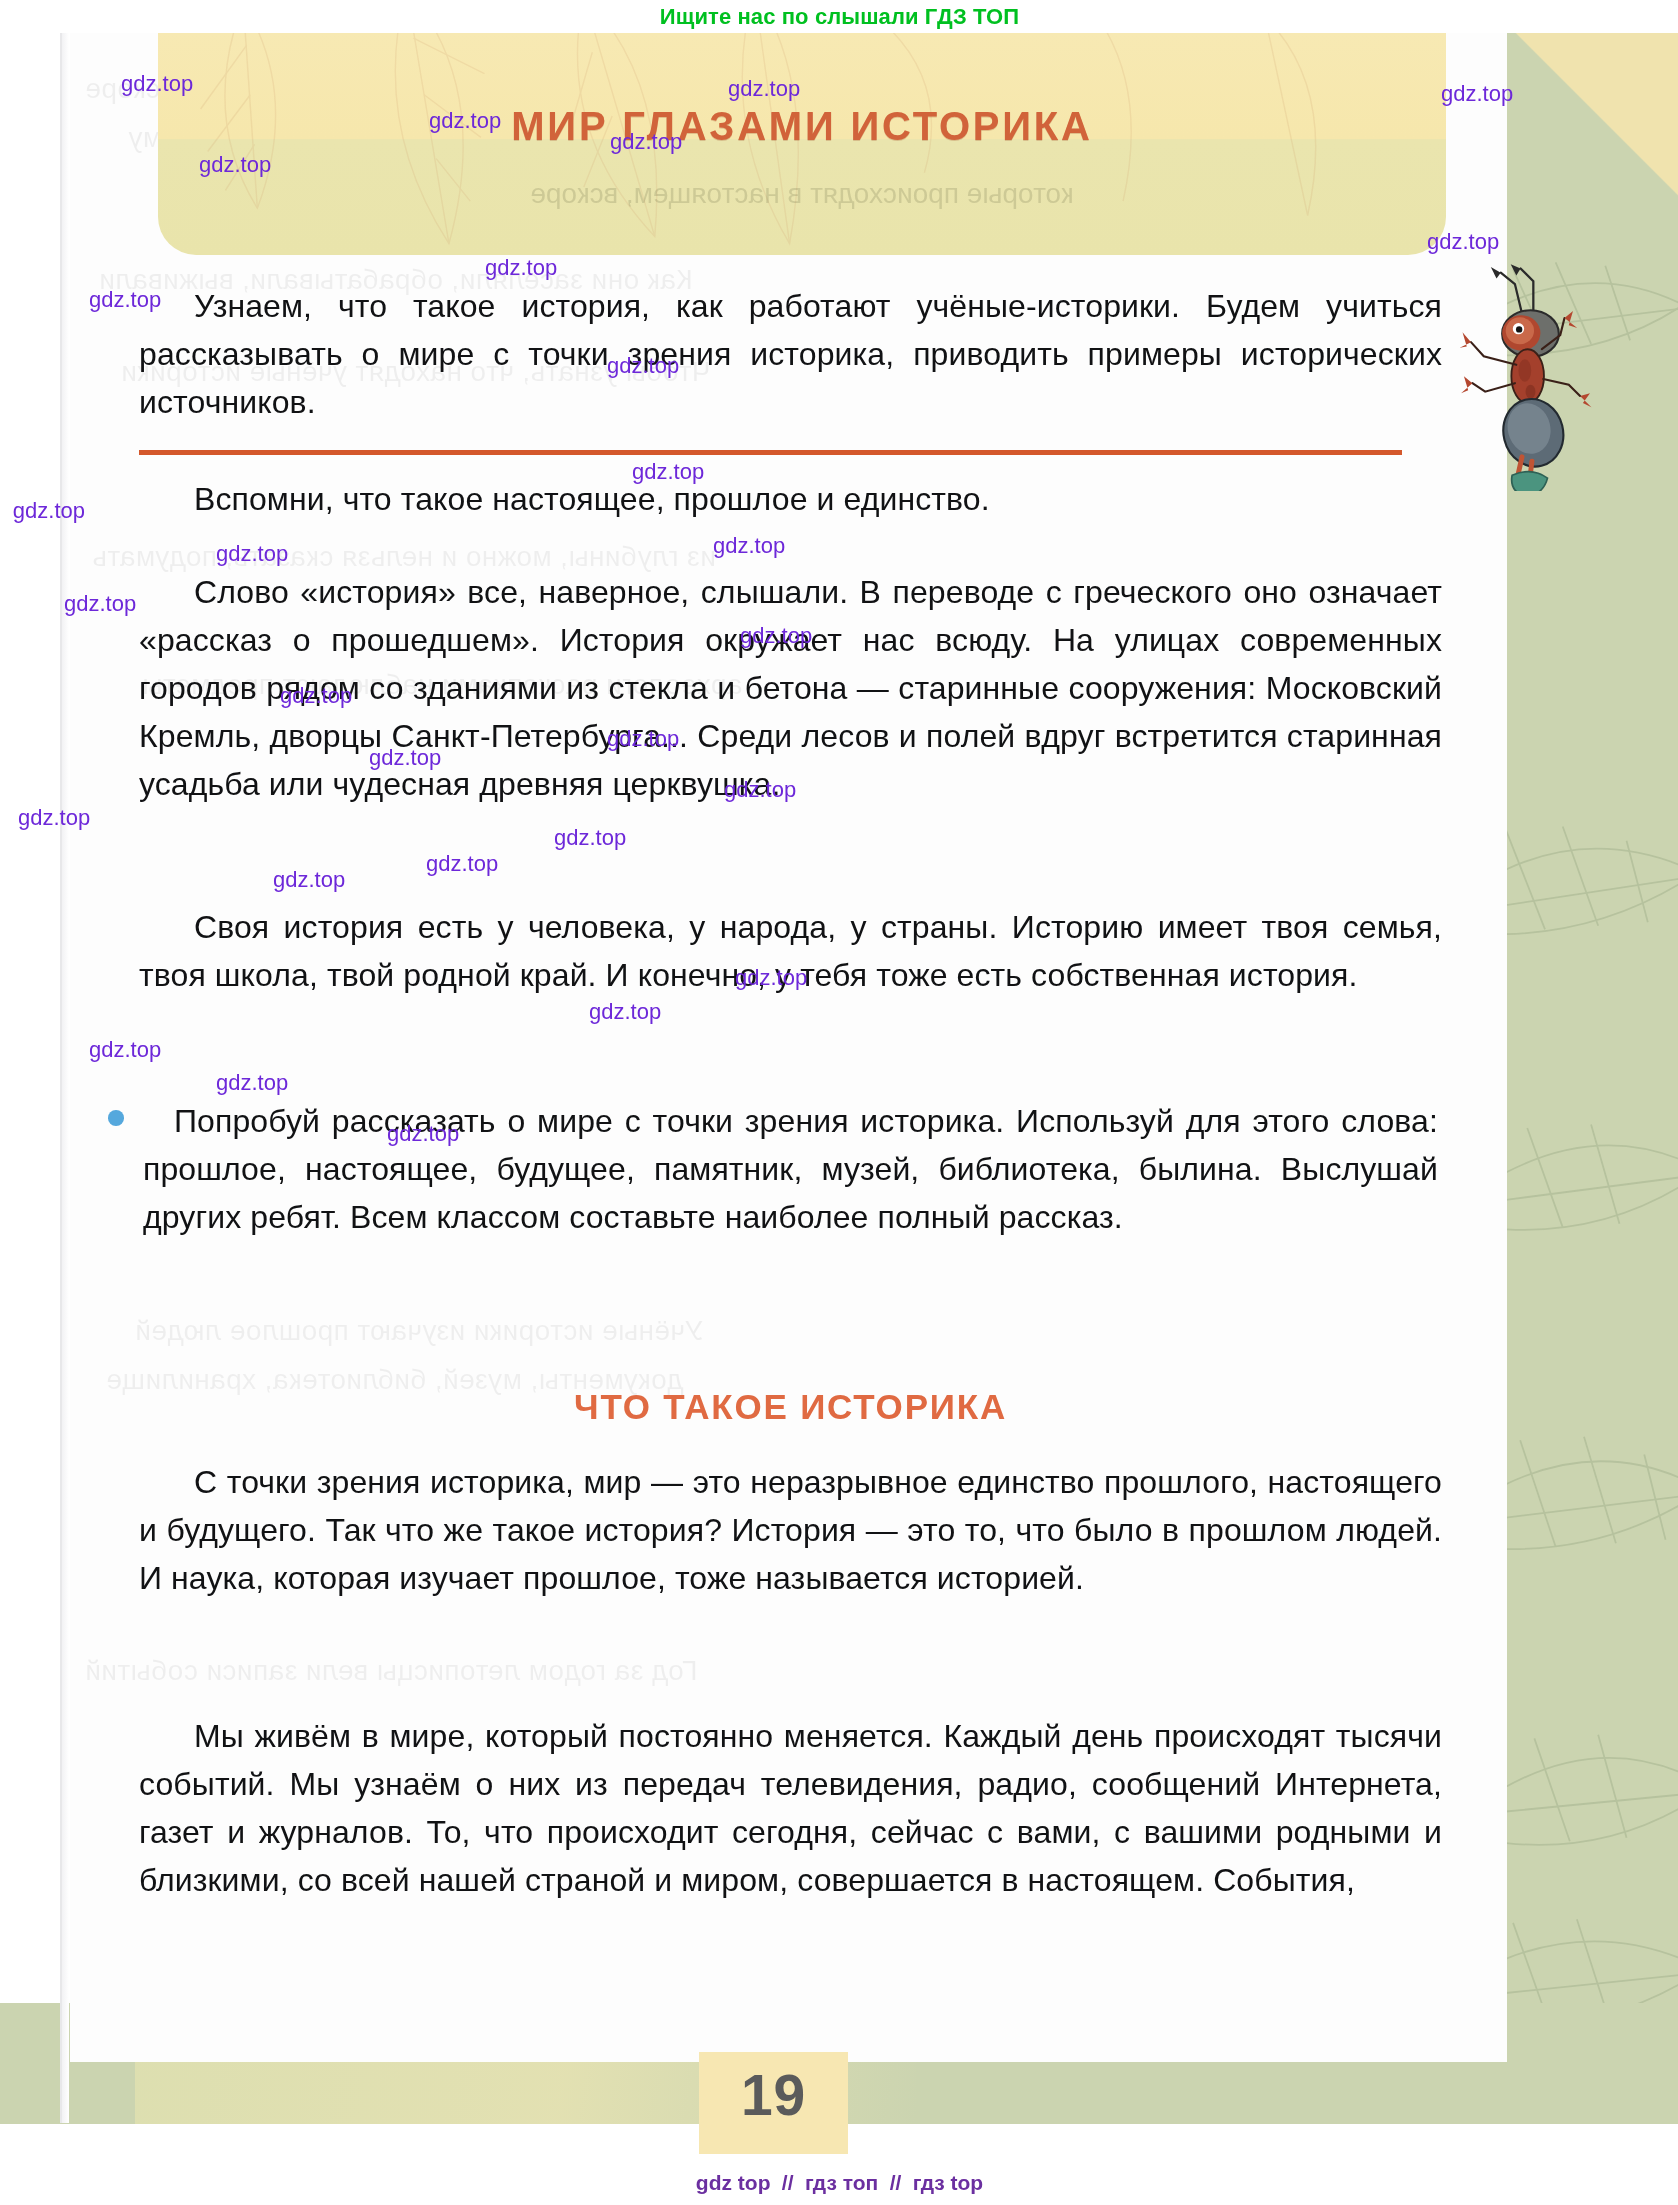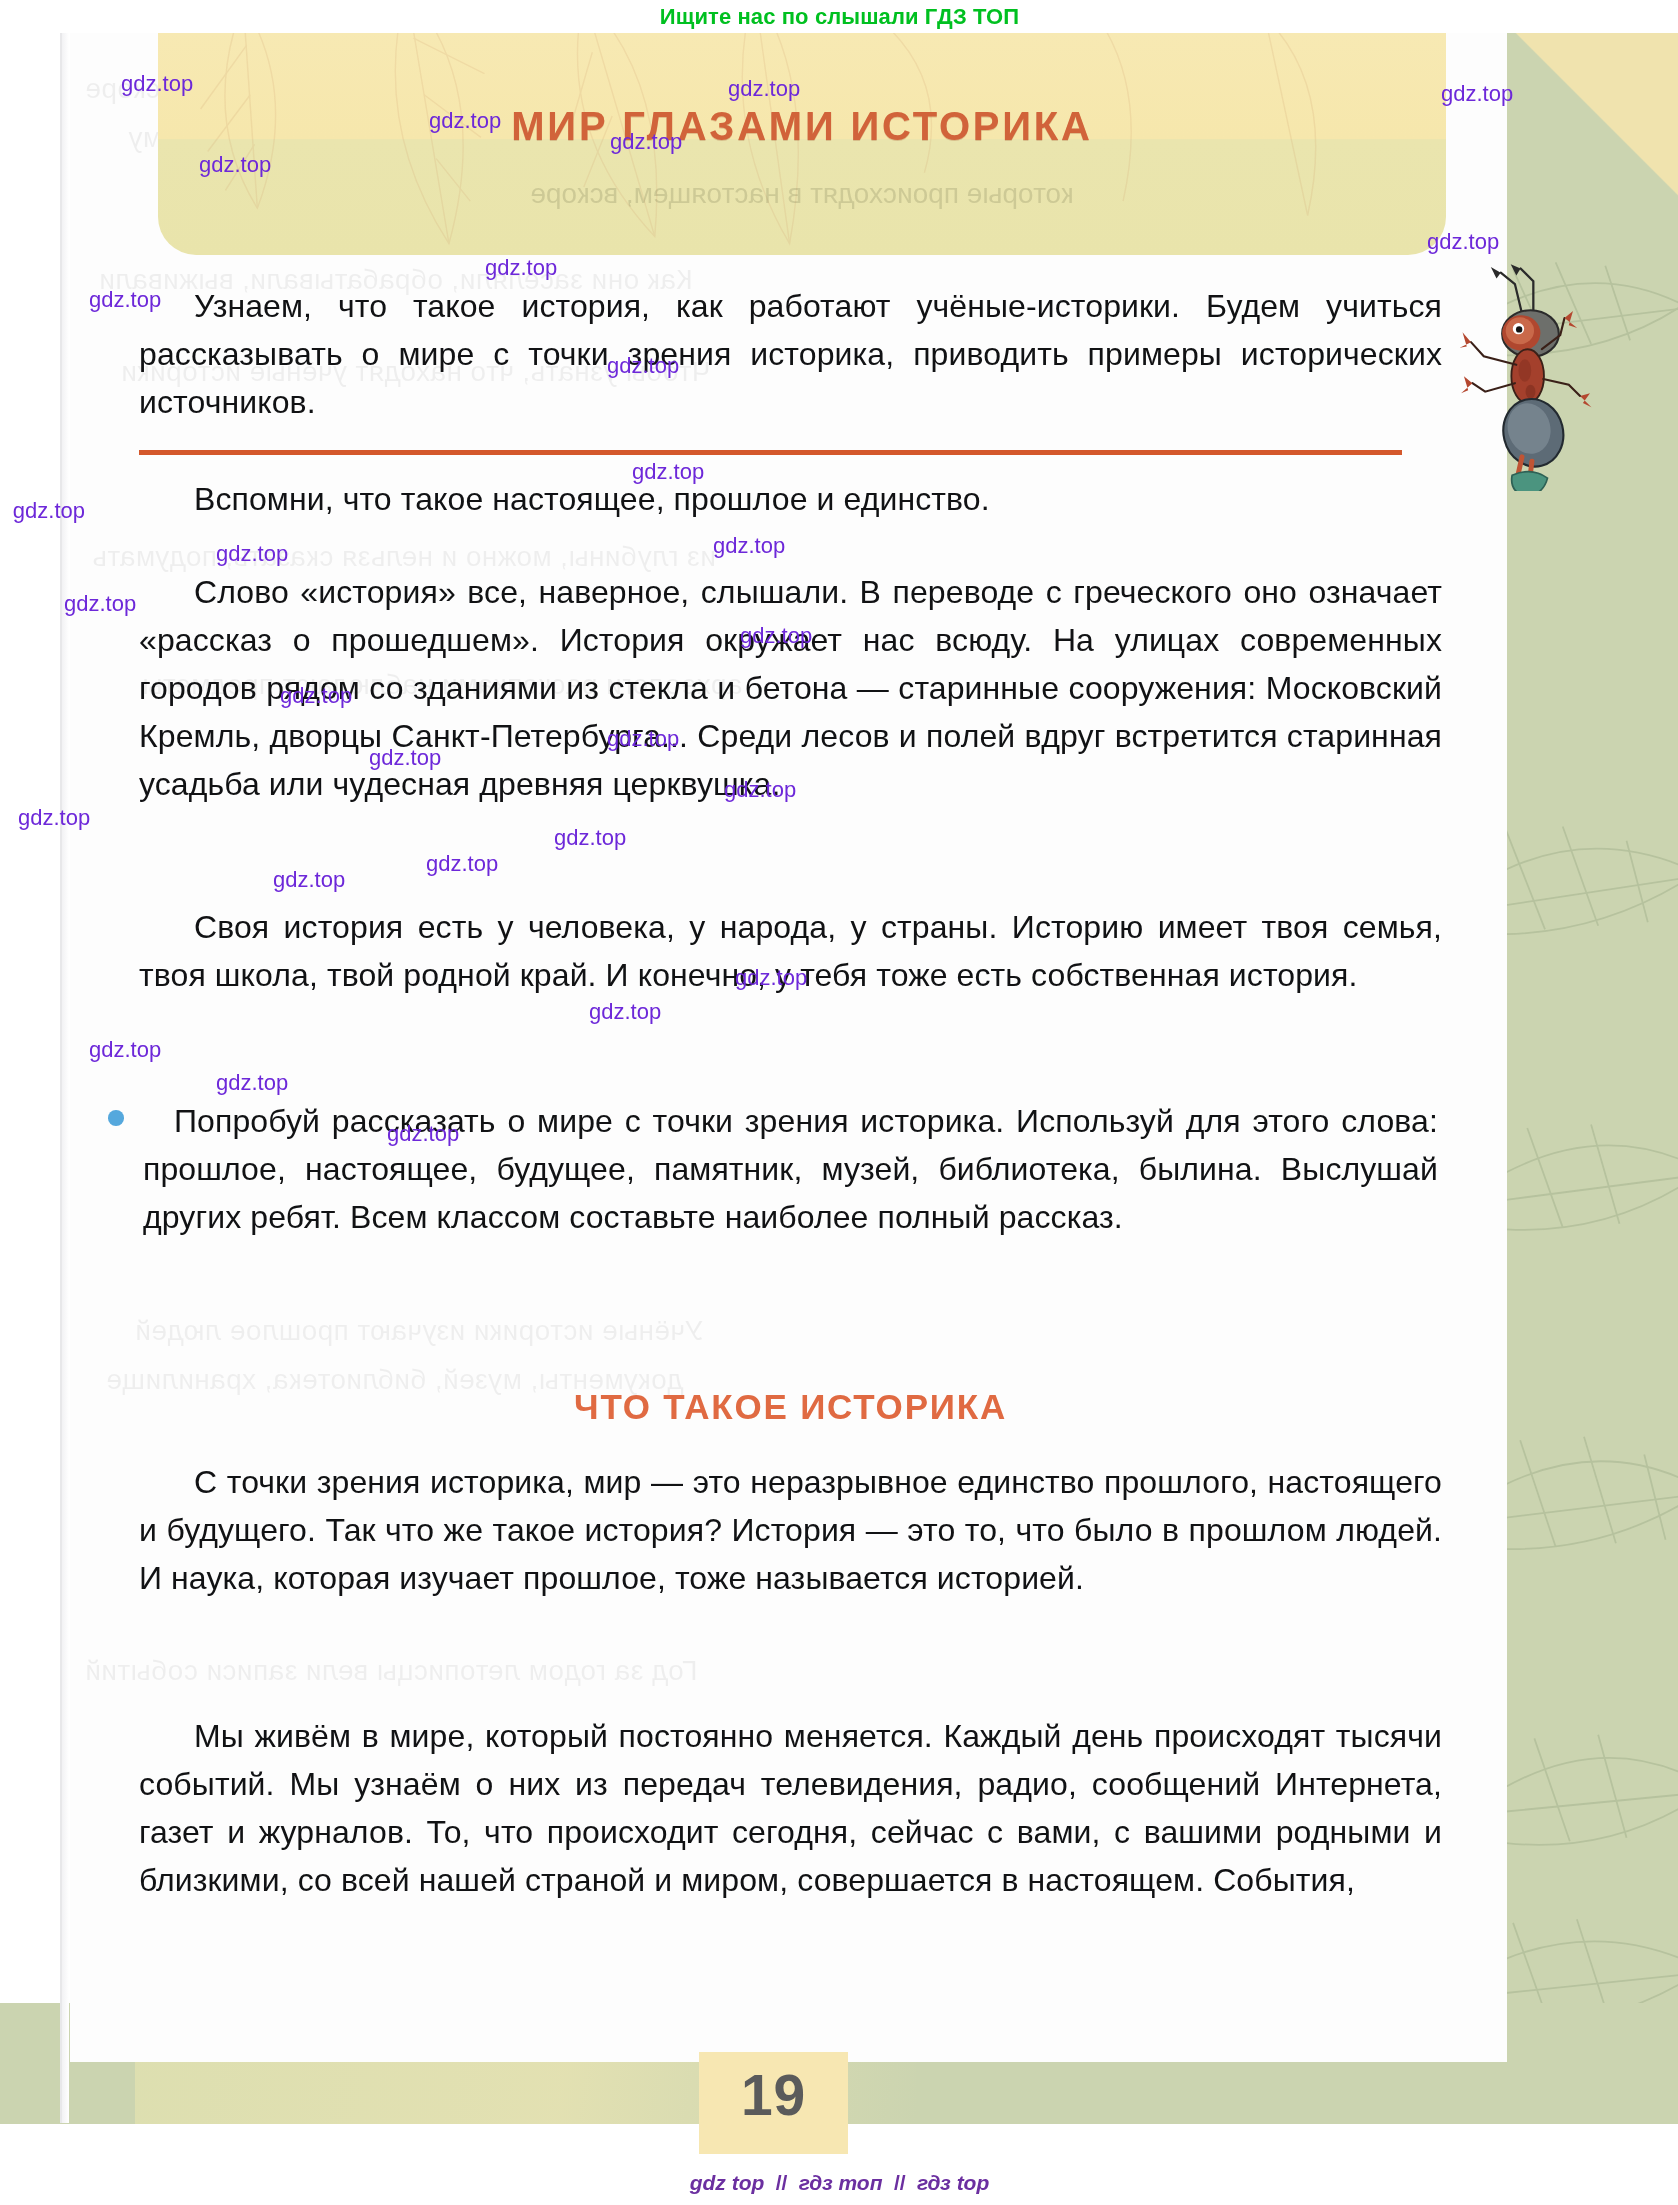--- a/index.html
+++ b/index.html
@@ -178,21 +178,20 @@
     background:#ffffff;
     display:flex;align-items:center;justify-content:center;gap:0px;
     z-index:40;
   }
   .footer-links a{
     color:#6b2fa0;
     font-size:21px;
     font-weight:700;
     text-decoration:none;
     font-family:"Liberation Sans", sans-serif;
-    font-style:italic;
   }
   .footer-links .sep{
     color:#6b2fa0;font-size:21px;font-weight:700;padding:0 11.4px;
   }
 
   
   .wm{
     position:absolute;
     color:#6d28d9;
     font-size:22px;

